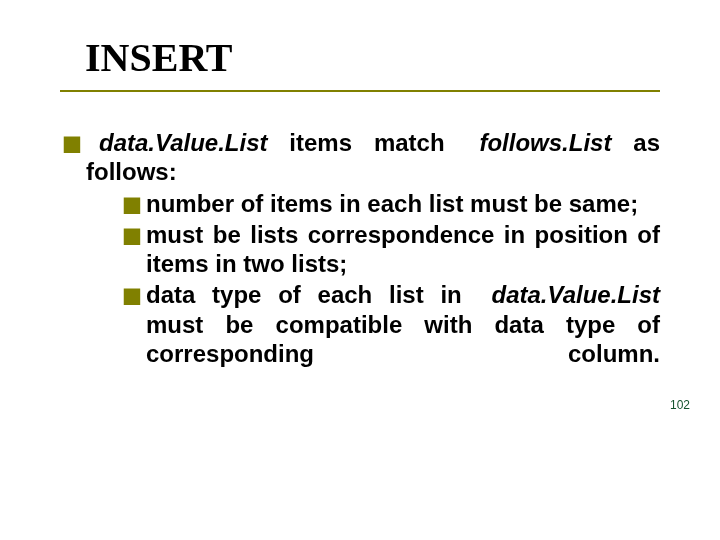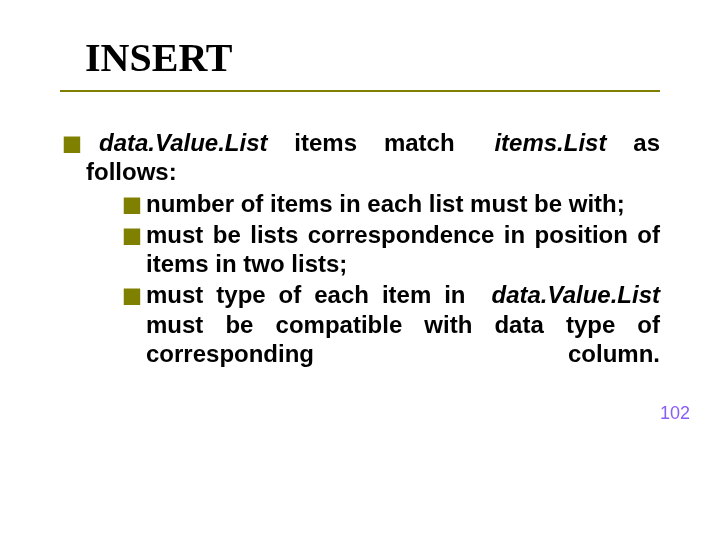--- a/index.html
+++ b/index.html
@@ -79,52 +79,52 @@
   .l2 .text.justify-last {
     text-align-last: justify;
   }
   .italic {
     font-style: italic;
     margin-left: 13px;
   }
   .pagenum {
     position: absolute;
     right: 30px;
-    bottom: 16px;
-    font-size: 18px;
+    bottom: 28px;
+    font-size: 12px;
     font-weight: normal;
-    color: #8b5cf6;
+    color: #14532d;
     font-family: Arial, sans-serif;
   }
 </style>
 </head>
 <body>
 <div class="slide">
 
   <div class="title">INSERT</div>
   <div class="underline"></div>
 
   <div class="body">
     <div class="l1">
       <div class="bullet">◼</div>
       <div class="text">
-        <span class="italic">data.Value.List</span><span> items match </span><span class="italic">items.List</span><span> as follows:</span>
+        <span class="italic">data.Value.List</span><span> items match </span><span class="italic">follows.List</span><span> as follows:</span>
         <div class="sublist">
           <div class="l2">
             <div class="bullet">◼</div>
-            <div class="text">number of items in each list must be with;</div>
+            <div class="text">number of items in each list must be same;</div>
           </div>
           <div class="l2">
             <div class="bullet">◼</div>
             <div class="text">must be lists correspondence in position of items in two lists;</div>
           </div>
           <div class="l2">
             <div class="bullet">◼</div>
             <div class="text justify-last">
-              <span>must type of each item in </span><span class="italic">data.Value.List</span><span> must be compatible with data type of corresponding column.</span>
+              <span>data type of each list in </span><span class="italic">data.Value.List</span><span> must be compatible with data type of corresponding column.</span>
             </div>
           </div>
         </div>
       </div>
     </div>
   </div>
 
   <div class="pagenum">102</div>
 </div>
 

